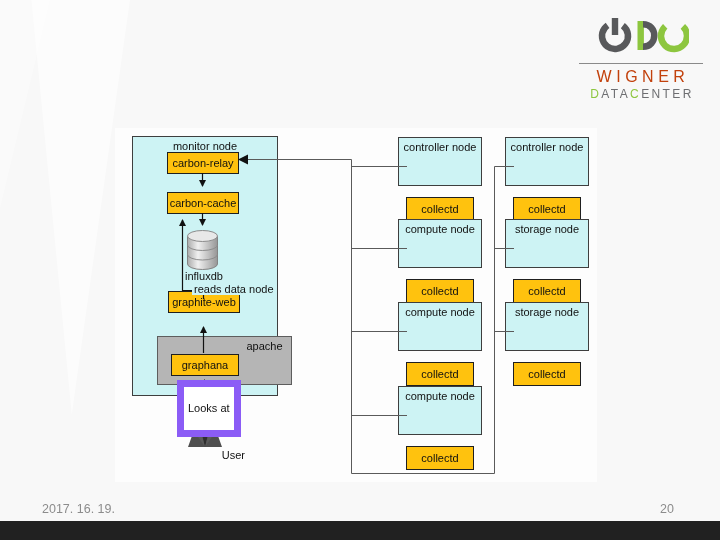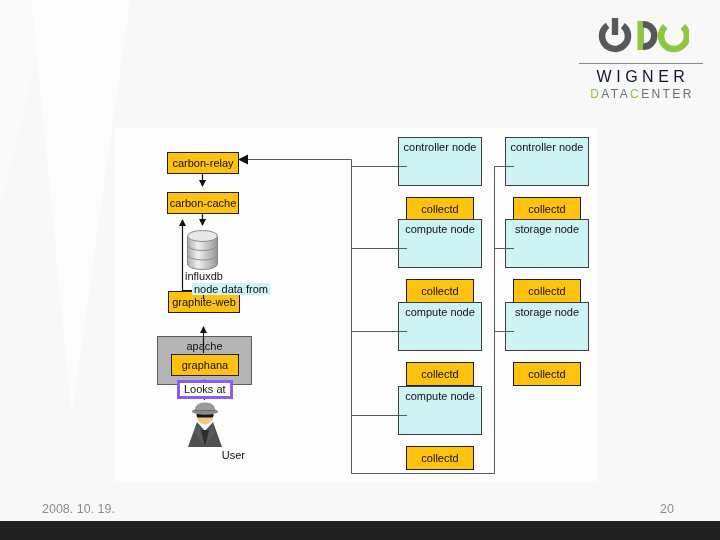--- a/index.html
+++ b/index.html
@@ -9,39 +9,39 @@
           clip-path:polygon(12% 0,100% 0,48% 100%);}
   .bg-tri2{position:absolute;left:-40px;top:0;width:90px;height:300px;background:#ffffff;opacity:.35;
           clip-path:polygon(0 0,100% 0,20% 100%);}
 
   .title{position:absolute;left:84px;top:40px;font-size:38px;font-weight:700;letter-spacing:-0.5px;color:#1d1d1d;}
 
   
   .logo{position:absolute;left:577px;top:12px;width:128px;text-align:center;}
   .logo svg{display:block;margin:0 auto;}
   .logo-sep{height:1px;background:#8a8a8a;margin:3px 2px 4px 2px;}
-  .logo-word{font-size:16px;letter-spacing:4.5px;color:#0f172a;padding-left:4px;}
+  .logo-word{font-size:16px;letter-spacing:4.5px;color:#c2410c;padding-left:4px;}
   .logo-dc{font-size:12px;letter-spacing:2.4px;color:#6d6e71;margin-top:1px;padding-left:2px;}
   .logo-dc .grn{color:#8dc63f;}
 
   
   .panel{position:absolute;left:115px;top:128px;width:482px;height:354px;background:#fdfdfd;}
   .monitor{position:absolute;left:17px;top:8px;width:144px;height:258px;background:#cdf3f4;border:1px solid #3e3e3e;z-index:1;}
   .box-label{position:absolute;width:100%;top:3px;text-align:center;font-size:11px;color:#111;}
   .gold{position:absolute;background:#ffc20e;border:1px solid #1f1f1f;font-size:11px;color:#111;
         display:flex;align-items:center;justify-content:center;z-index:2;}
   .g-relay{left:52px;top:24px;width:70px;height:20px;}
   .g-cache{left:52px;top:64px;width:70px;height:20px;}
   .g-gweb{left:53px;top:163px;width:70px;height:20px;}
-  .apache{position:absolute;left:42px;top:208px;width:93px;height:47px;background:#b5b5b5;border:1px solid #5d5d5d;z-index:2;}
+  .apache{position:absolute;left:42px;top:208px;width:93px;height:47px;background:#b5b5b5;border:1px solid #5d5d5d;z-index:2;padding-left:40px;}
   .g-graphana{left:13px;top:17px;width:66px;height:20px;}
   .anno{position:absolute;font-size:11px;color:#111;z-index:4;white-space:nowrap;}
   .influx-label{left:70px;top:142px;}
   .reads-label{left:77px;top:155px;background:#cdf3f4;padding:0 2px;}
-  .looks-label{left:62px;top:252px;background:#ffffff;border:3px solid #8b5cf6;padding:0 4px;line-height:13px;}
+  .looks-label{left:62px;top:252px;background:#ffffff;border:7px solid #8b5cf6;padding:15px 4px;line-height:13px;}
   .user-label{left:50px;top:321px;width:80px;text-align:right;background:transparent;}
   .icon-wrap{position:absolute;z-index:2;line-height:0;}
 
   .node{position:absolute;width:82px;height:47px;background:#cdf3f4;border:1px solid #3e3e3e;z-index:1;}
   .node .svc{position:absolute;left:7px;top:18px;width:66px;height:22px;background:#ffc20e;border:1px solid #1f1f1f;
              font-size:11px;color:#111;display:flex;align-items:center;justify-content:center;margin-top:41px;}
   .n0{left:283px;top:9px;} .n1{left:283px;top:91px;} .n2{left:283px;top:174px;} .n3{left:283px;top:258px;}
   .n4{left:390px;top:9px;} .n5{left:390px;top:91px;} .n6{left:390px;top:174px;}
 
   .wires{position:absolute;left:0;top:0;z-index:3;pointer-events:none;}
@@ -69,20 +69,23 @@
 
       <circle cx="81" cy="24" r="13" fill="none" stroke="#8dc63f" stroke-width="6.5" stroke-dasharray="62 19.7" transform="rotate(-47 81 24)"></circle>
     </svg>
     <div class="logo-sep"></div>
     <div class="logo-word">WIGNER</div>
     <div class="logo-dc"><span class="grn">D</span><span>ATA</span><span class="grn">C</span><span>ENTER</span></div>
   </div>
 
   <div class="panel">
 
+    <div class="monitor">
+      <div class="box-label">monitor node</div>
+    </div>
 
     <div class="gold g-cache">carbon-cache</div>
     <div class="gold g-relay">carbon-relay</div>
 
     <div class="icon-wrap" style="left:71px;top:101px;">
       <svg width="33" height="42" viewBox="0 0 33 42">
         <defs>
           <linearGradient id="cyl" x1="0" y1="0" x2="1" y2="0">
             <stop offset="0" stop-color="#ababab"></stop>
               <stop offset="0.35" stop-color="#f0f0f0"></stop>
@@ -90,21 +93,21 @@
           </linearGradient>
         </defs>
         <path d="M1.5 7 V35 A15 5.5 0 0 0 31.5 35 V7" fill="url(#cyl)" stroke="#848484"></path>
         <path d="M1.5 16 A15 5.5 0 0 0 31.5 16" fill="none" stroke="#8c8c8c"></path>
         <path d="M1.5 25.5 A15 5.5 0 0 0 31.5 25.5" fill="none" stroke="#8c8c8c"></path>
         <ellipse cx="16.5" cy="7" rx="15" ry="5.5" fill="#e8e8e8" stroke="#8c8c8c"></ellipse>
       </svg>
     </div>
     <div class="anno influx-label">influxdb</div>
 
-    <div class="anno reads-label">node data from</div>
+    <div class="anno reads-label">reads data node</div>
     <div class="gold g-gweb">graphite-web</div>
 
     <div class="apache">
       <div class="box-label">apache</div>
       <div class="gold g-graphana">graphana</div>
     </div>
 
     <div class="anno looks-label">Looks at</div>
 
     <div class="icon-wrap" style="left:66px;top:272px;">
@@ -174,16 +177,16 @@
       <g stroke="#111" stroke-width="1.2" fill="none" marker-end="url(#arr)">
         <path d="M87.5 45 V58"></path>
         <path d="M87.5 85 V97"></path>
         <path d="M88.5 171 V162.5 H67.5 V92"></path>
         <path d="M88.5 225 V199"></path>
         <path d="M89.5 272 V252"></path>
       </g>
     </svg>
   </div>
 
-  <div class="footer-date">2008. 10. 19.</div>
+  <div class="footer-date">2017. 16. 19.</div>
   <div class="footer-page">20</div>
   <div class="footer-bar"></div>
 </div>
 
 </body></html>

